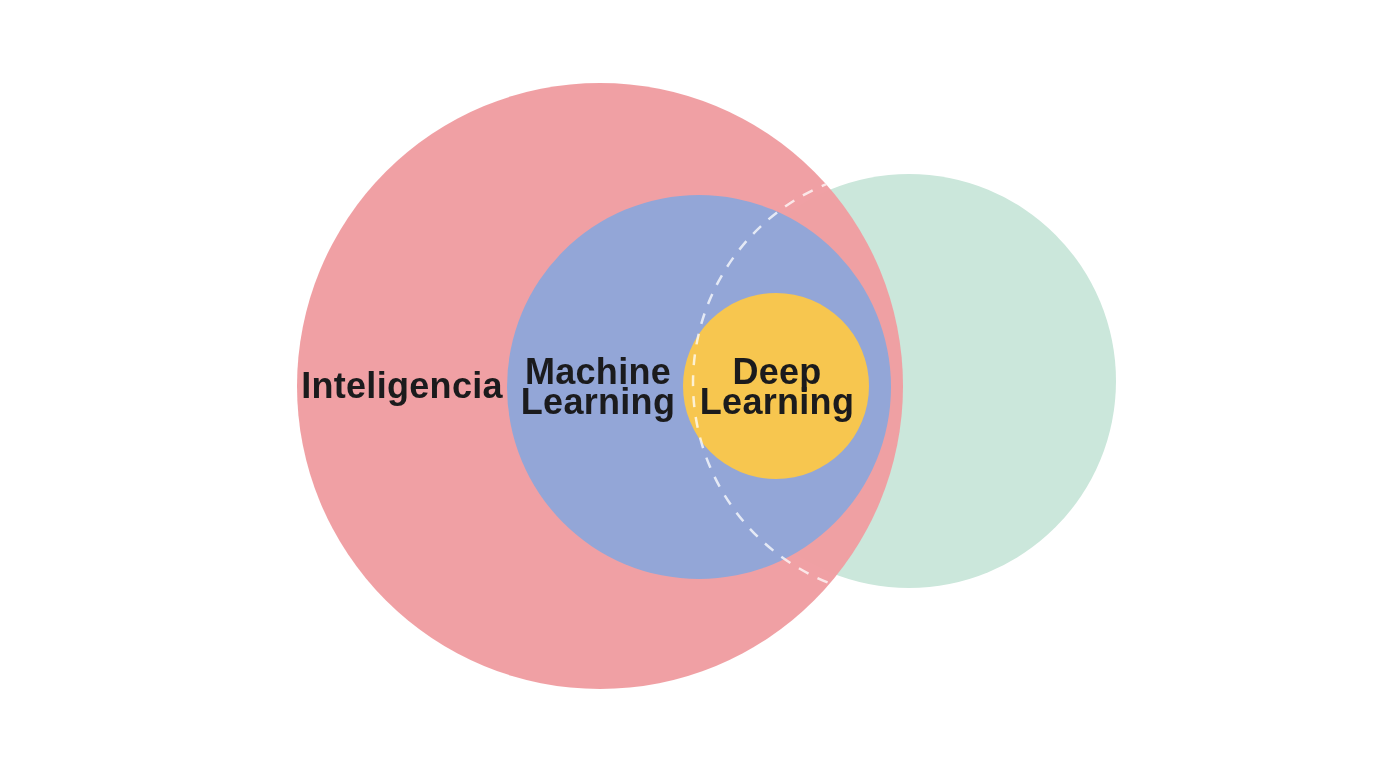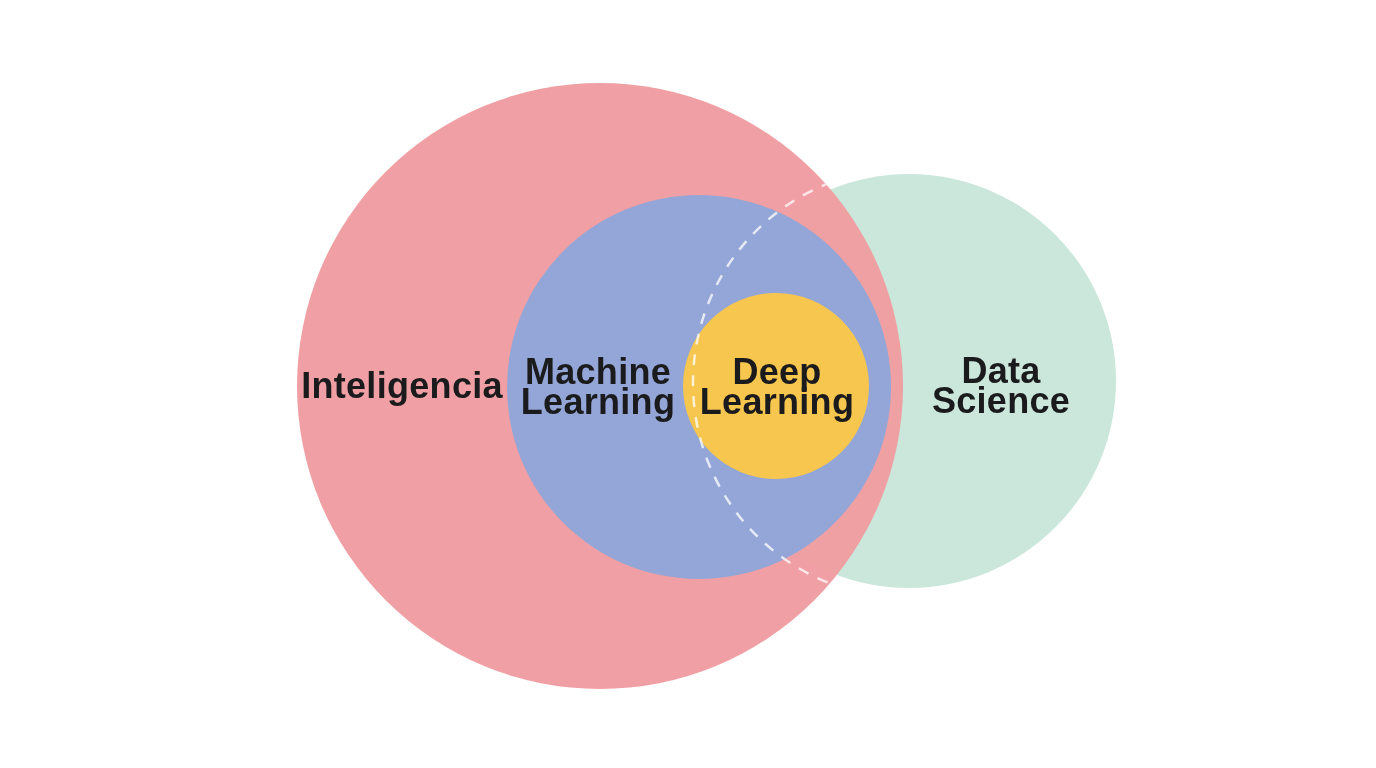--- a/index.html
+++ b/index.html
@@ -72,18 +72,14 @@
   <div class="label label-ml" style="color: rgb(27, 27, 29);">
     <div>Machine</div>
     <div>Learning</div>
   </div>
 
   <div class="label label-dl" style="color: rgb(27, 27, 29);">
     <div>Deep</div>
     <div>Learning</div>
   </div>
 
-  <div class="label label-ds" style="color: rgb(27, 27, 29);">
-    <div>Data</div>
-    <div>Science</div>
-  </div>
 
 </div>
 
 </body></html>

